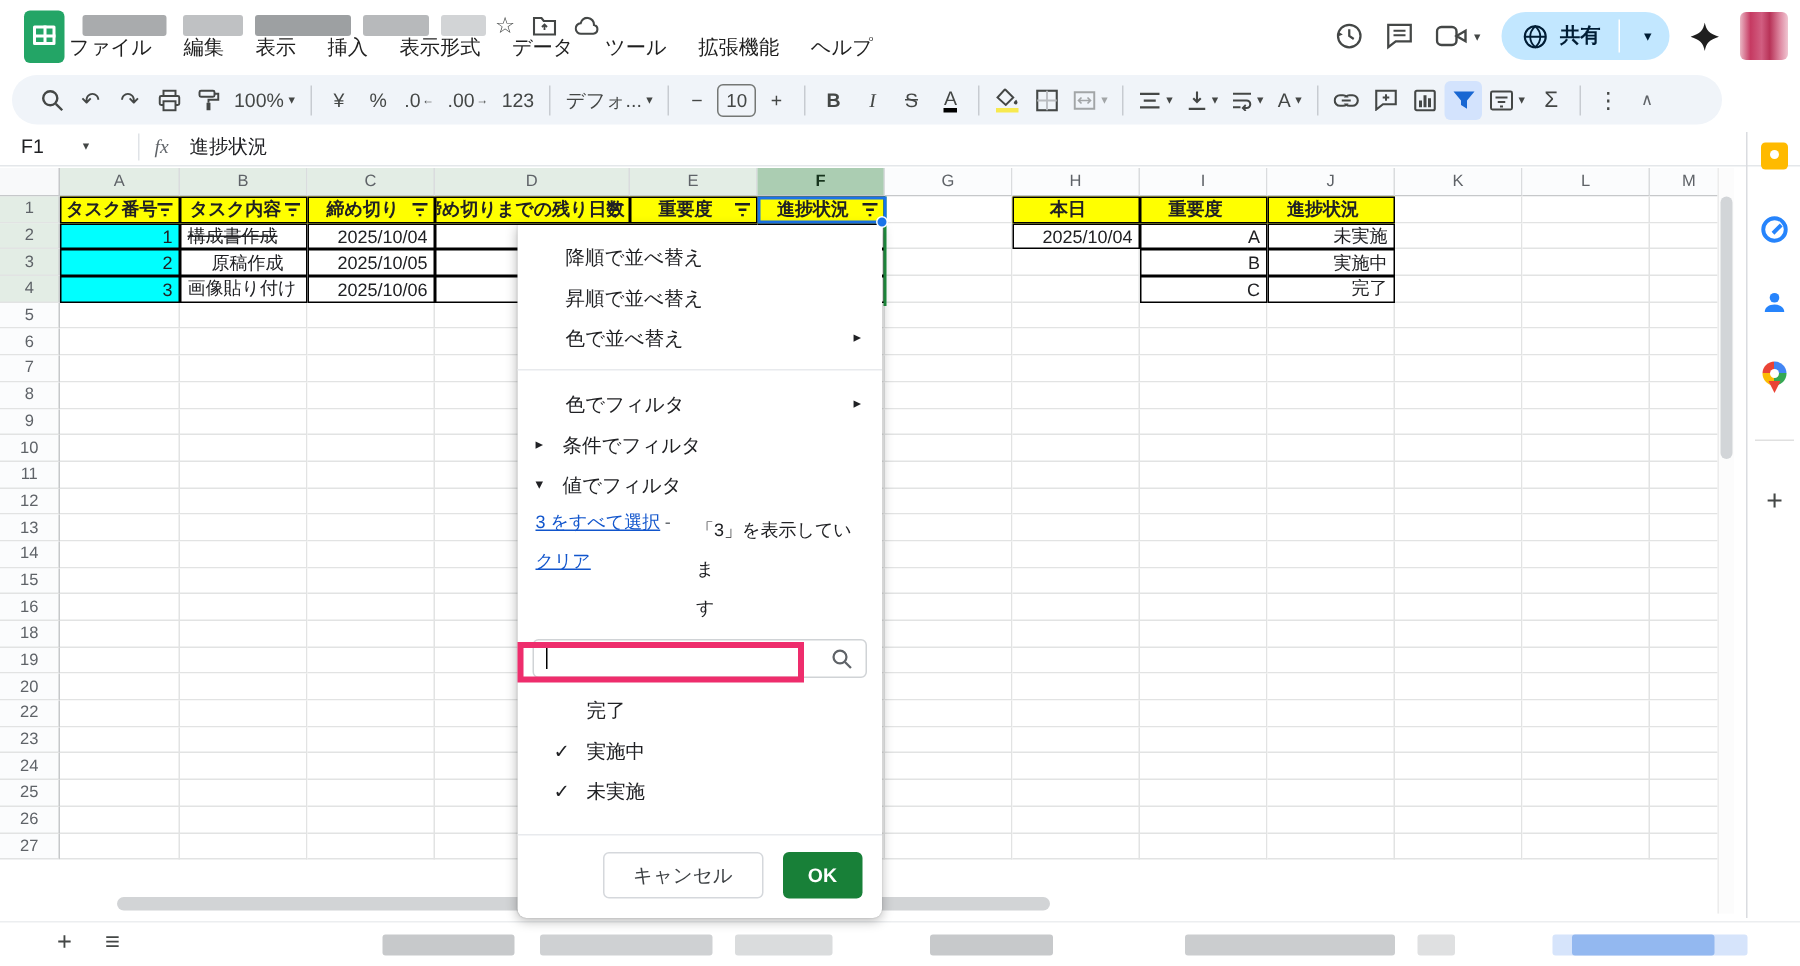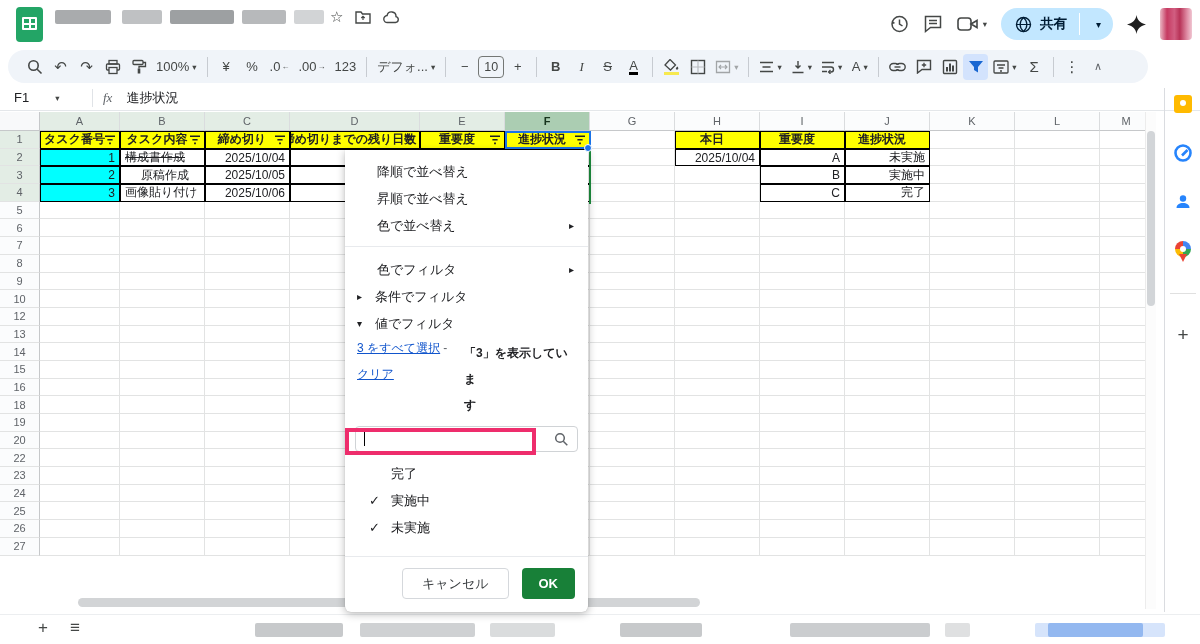--- a/index.html
+++ b/index.html
@@ -88,21 +88,21 @@
     border-radius:0 0 6px 6px; box-shadow:0 2px 8px rgba(0,0,0,.28), 0 0 1px rgba(0,0,0,.2); padding-top:8px; }
   .fm-item { height:27px; display:flex; align-items:center; padding:0 10px 0 32px; font-size:13px; color:#202124; position:relative; }
   .fm-item .sub { position:absolute; right:14px; font-size:10px; color:#202124; }
   .fm-item.toggle { padding-left:12px; gap:8px; }
   .fm-item.toggle .tri { font-size:10px; width:10px; }
   .fm-divider { height:1px; background:#e8eaed; margin:7px 0 9px 0; }
   #fm-links { display:flex; padding:3px 12px 0 12px; }
   #fm-links .left { width:110px; display:flex; flex-direction:column; gap:9px; }
   #fm-links a { color:#1155cc; font-size:12px; text-decoration:underline; }
   #fm-links .dash { color:#5f6368; font-size:12px; margin-left:3px; text-decoration:none; }
-  #fm-links .right { width:115px; font-size:12px; color:#202124; line-height:26px;font-weight:bold; }
+  #fm-links .right { width:115px; font-size:12px; color:#202124; line-height:26px; }
   #fm-search { margin:8px 10px 0 10px; height:26px; border:1px solid #d0d3d6; border-radius:4px; display:flex; align-items:center; padding:0 8px; justify-content:space-between; }
   #fm-search .cursor { width:1px; height:14px; background:#000; }
   #fm-values { margin-top:8px; }
   .fm-val { height:27px; display:flex; align-items:center; padding-left:24px; font-size:13px; }
   .fm-val .chk { width:22px; font-size:13px; color:#202124; }
   #fm-highlight { position:absolute; left:0px; top:278px; width:191px; height:27px; border:4px solid #ee2d6c; z-index:120; pointer-events:none; }
   #fm-bottom-div { position:absolute; left:0; top:406px; width:100%; height:1px; background:#e8eaed; }
   #fm-buttons { position:absolute; right:13px; top:418px; display:flex; gap:13px; }
   #fm-cancel { height:31px; padding:0 19px; border:1px solid #d5d8dc; border-radius:4px; background:#fff; font-size:13px; color:#3c4043; display:flex; align-items:center; }
   #fm-ok { height:31px; padding:0 17px; border-radius:4px; background:#188038; color:#fff; font-size:13px; font-weight:bold; display:flex; align-items:center; }
@@ -142,20 +142,31 @@
       <svg width="16" height="14" viewBox="0 0 16 14">
           <path d="M1 2h5l1.5 2H15v9H1z" fill="none" stroke="#444746" stroke-width="1.4"></path>
           <path d="M8 10V6.5M6.3 8l1.7-1.7L9.7 8" stroke="#444746" stroke-width="1.2" fill="none"></path>
         </svg>
     </span>
     <span>
       <svg width="18" height="13" viewBox="0 0 18 13">
           <path d="M4.5 11.5a3.5 3.5 0 0 1-.4-7A4.5 4.5 0 0 1 13 5.6a3 3 0 0 1-.5 5.9z" fill="none" stroke="#444746" stroke-width="1.4"></path>
         </svg>
     </span>
+  </div>
+  <div id="menubar">
+    <span>ファイル</span>
+    <span>編集</span>
+    <span>表示</span>
+    <span>挿入</span>
+    <span>表示形式</span>
+    <span>データ</span>
+    <span>ツール</span>
+    <span>拡張機能</span>
+    <span>ヘルプ</span>
   </div>
   <div id="top-right">
     <span class="tr-icon">
       <svg width="20" height="20" viewBox="0 0 20 20">
           <circle cx="10.5" cy="10" r="7.5" fill="none" stroke="#444746" stroke-width="1.5"></circle>
           <path d="M10.5 5.5V10l3 2" stroke="#444746" stroke-width="1.5" fill="none"></path>
           <path d="M3 7l0.4 3.2L6.2 9" fill="#444746"></path>
         </svg>
     </span>
     <span class="tr-icon">
@@ -601,20 +612,36 @@
       <div class="cell" style="width: 85px;"></div>
       <div class="cell" style="width: 85px;"></div>
       <div class="cell" style="width: 85px;"></div>
       <div class="cell" style="width: 85px;"></div>
       <div class="cell" style="width: 85px;"></div>
       <div class="cell" style="width: 85px;"></div>
       <div class="cell" style="width: 85px;"></div>
       <div class="cell" style="width: 53px;"></div>
     </div>
     <div class="grow">
+      <div class="rowh">11</div>
+      <div class="cell" style="width: 80px;"></div>
+      <div class="cell" style="width: 85px;"></div>
+      <div class="cell" style="width: 85px;"></div>
+      <div class="cell" style="width: 130px;"></div>
+      <div class="cell" style="width: 85px;"></div>
+      <div class="cell" style="width: 85px;"></div>
+      <div class="cell" style="width: 85px;"></div>
+      <div class="cell" style="width: 85px;"></div>
+      <div class="cell" style="width: 85px;"></div>
+      <div class="cell" style="width: 85px;"></div>
+      <div class="cell" style="width: 85px;"></div>
+      <div class="cell" style="width: 85px;"></div>
+      <div class="cell" style="width: 53px;"></div>
+    </div>
+    <div class="grow">
       <div class="rowh">12</div>
       <div class="cell" style="width: 80px;"></div>
       <div class="cell" style="width: 85px;"></div>
       <div class="cell" style="width: 85px;"></div>
       <div class="cell" style="width: 130px;"></div>
       <div class="cell" style="width: 85px;"></div>
       <div class="cell" style="width: 85px;"></div>
       <div class="cell" style="width: 85px;"></div>
       <div class="cell" style="width: 85px;"></div>
       <div class="cell" style="width: 85px;"></div>

